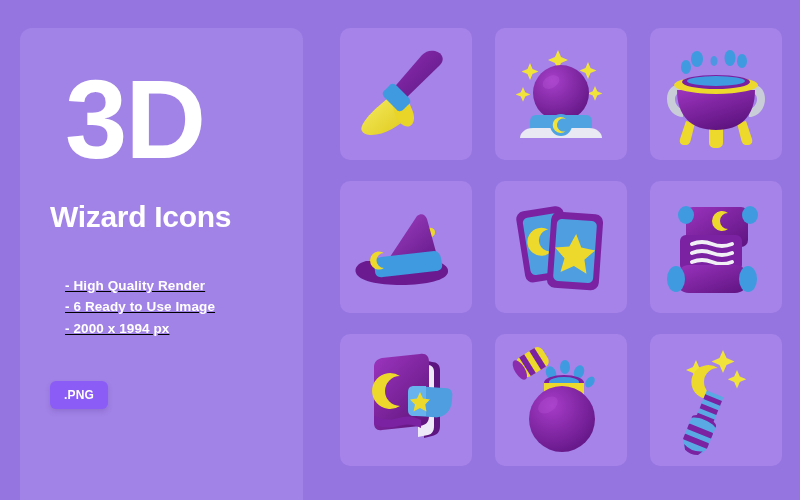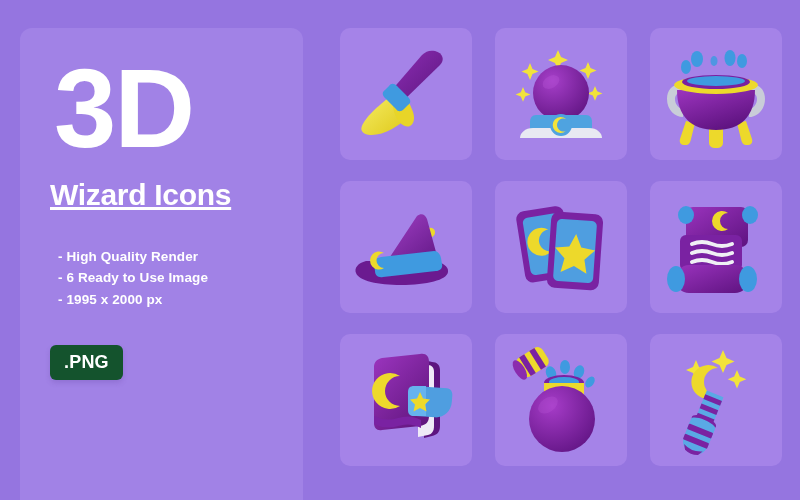--- a/index.html
+++ b/index.html
@@ -18,58 +18,58 @@
   .promo-card {
     position: absolute;
     left: 20px; top: 28px;
     width: 283px; height: 500px;
     background: #a182e6;
     border-radius: 12px 12px 0 0;
     box-sizing: border-box;
     padding: 0 30px;
   }
   .promo-title {
-    margin: 4px;
+    margin: 15px;
     padding-top: 18px;
     font-size: 112px;
     font-weight: 700;
     color: #ffffff;
     letter-spacing: -2px;
     line-height: 1.05;
   }
   .promo-subtitle {
     margin: 0;
     padding-top: 6px;
     font-size: 30px;
     font-weight: 700;
     color: #ffffff;
     letter-spacing: -0.3px;
-    text-decoration: underline;
   }
   .feature-list {
     list-style: none;
-    margin: 8px;
+    margin: 15px;
     padding: 26px 0 0 0;
+    text-decoration: underline;
   }
   .feature-list li {
     font-size: 13.5px;
     font-weight: 700;
     color: #ffffff;
     line-height: 1.62;
     letter-spacing: 0.1px;
   }
   .badge-row {
     display: flex;
     gap: 12px;
     padding-top: 26px;
   }
   .badge {
-    background: #14532d;
+    background: #8b5cf6;
     color: #ffffff;
-    font-size: 18px;
+    font-size: 12px;
     font-weight: 700;
     padding: 7px 14px;
     border-radius: 6px;
     box-shadow: 0 3px 5px rgba(90,60,150,.22);
     letter-spacing: 0.2px;
   }
 
   
   .icon-grid {
     position: absolute;
@@ -92,21 +92,21 @@
 
 <div id="root">
 
   <div class="promo-card">
     <div class="promo-title">3D</div>
     <div class="promo-subtitle">Wizard Icons</div>
 
     <ul class="feature-list">
       <li>- High Quality Render</li>
       <li>- 6 Ready to Use Image</li>
-      <li>- 1995 x 2000 px</li>
+      <li>- 2000 x 1994 px</li>
     </ul>
 
     <div class="badge-row">
       <div class="badge">.PNG</div>
     </div>
   </div>
 
   <div class="icon-grid">
 
     <div class="icon-tile">

